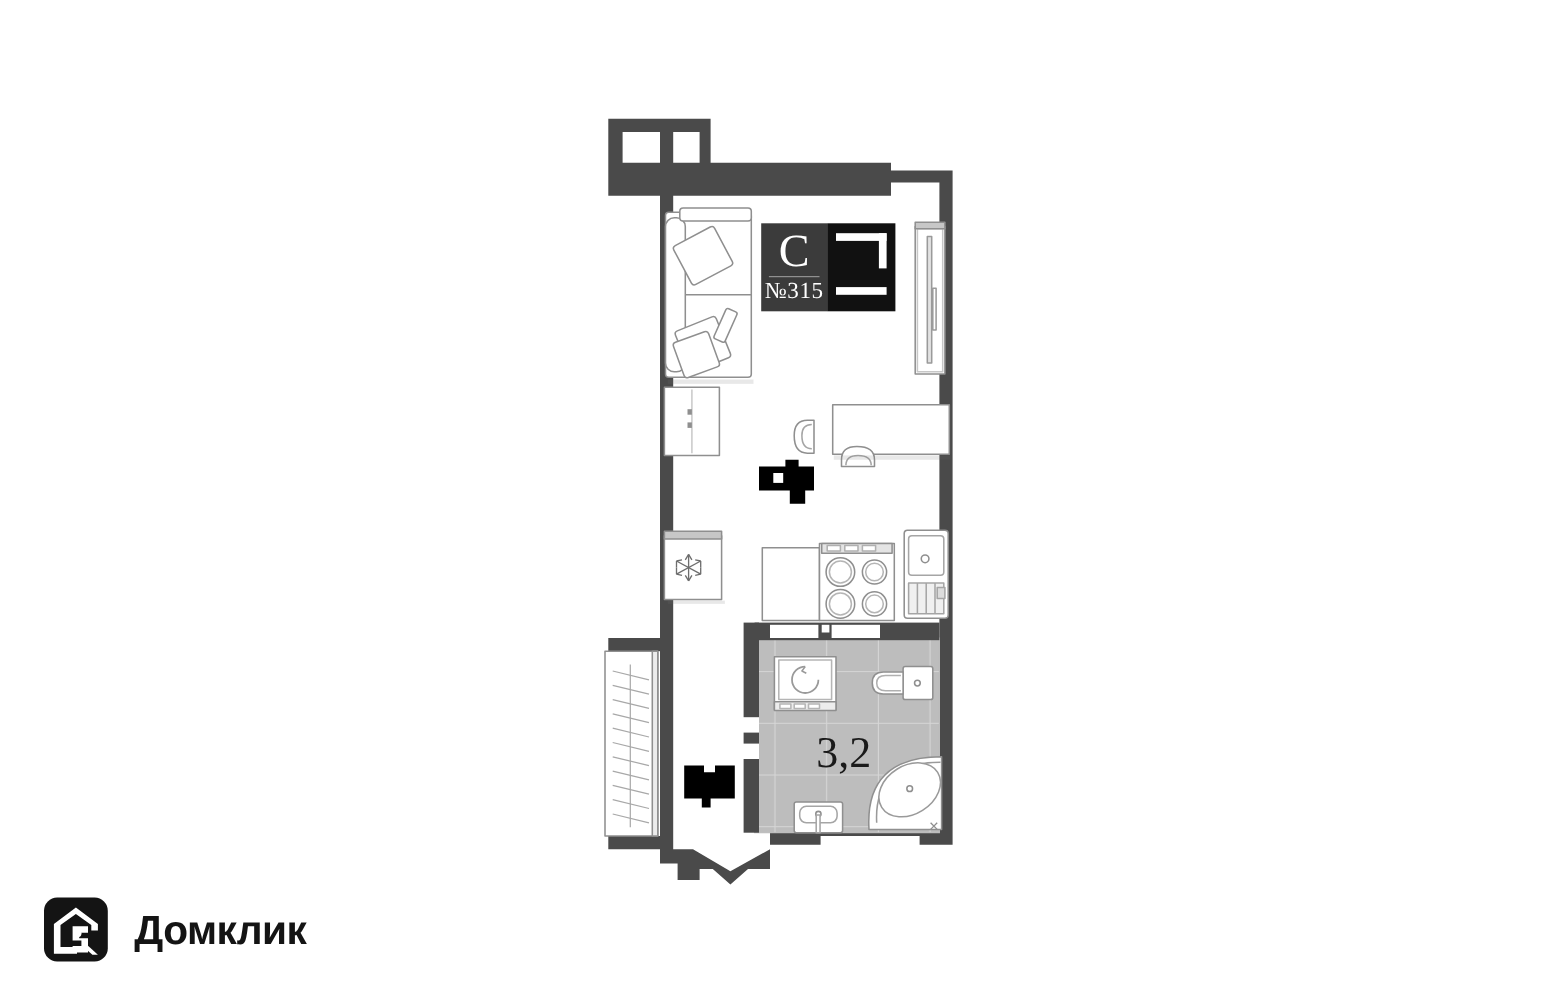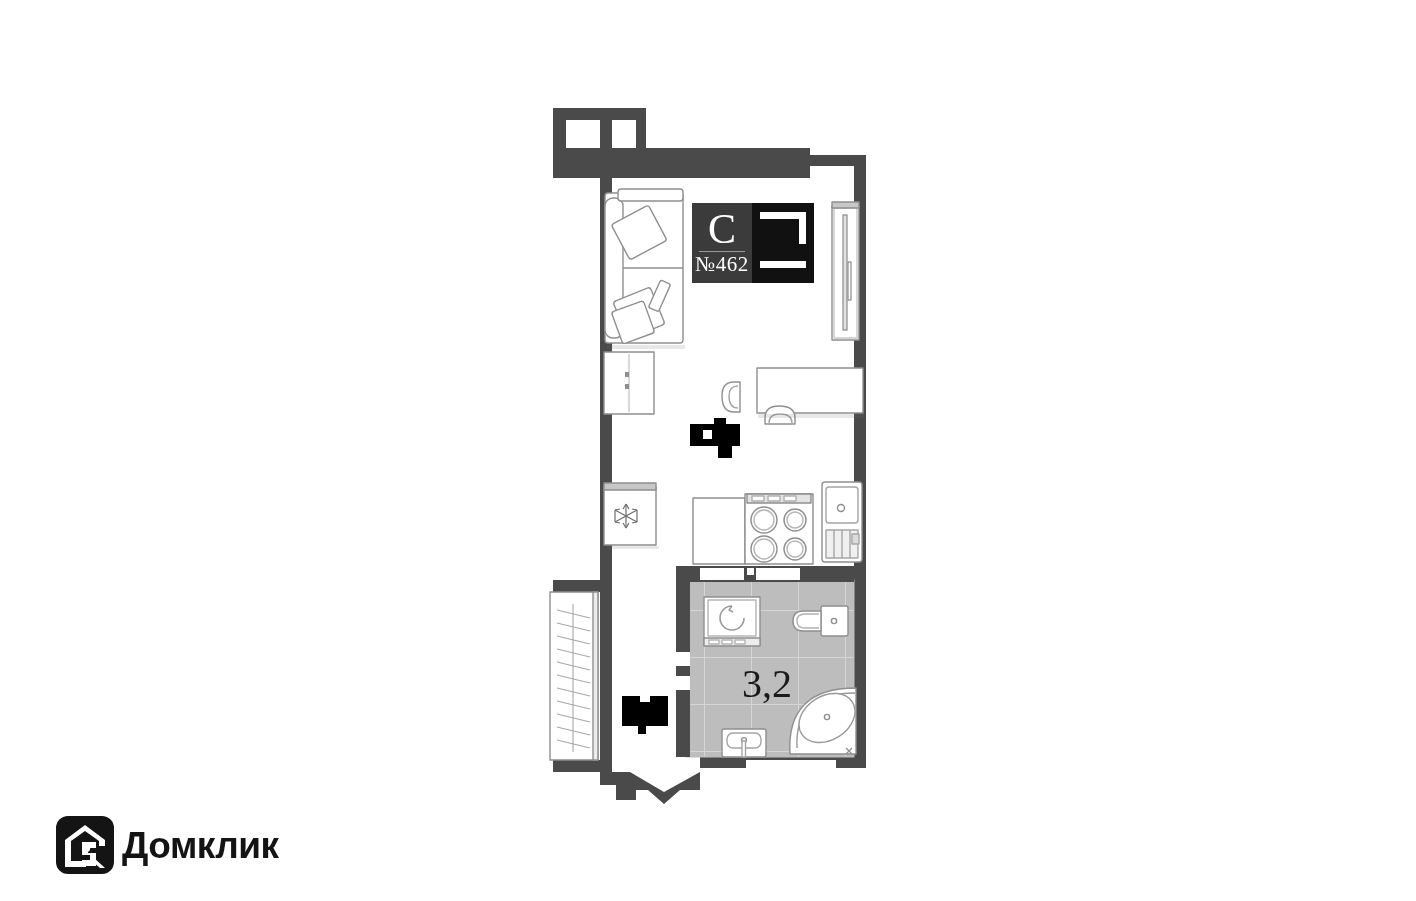--- a/index.html
+++ b/index.html
@@ -48,21 +48,21 @@
     font-family:"Liberation Serif", serif;
     font-size:40px;color:#1a1a1a;
     letter-spacing:0px;
     user-select:none;
     margin-left:16px;
   }
 
   
   .logo{
     position:absolute;left:40px;top:816px;
-    display:flex;align-items:center;gap:8px;margin-left:16px;
+    display:flex;align-items:center;gap:24px;
   }
   .logo-mark{
     width:58px;height:58px;border-radius:12px;background:#141414;
     position:relative;
   }
   .logo-text{
     font-family:"Liberation Sans", sans-serif;
     font-size:37px;font-weight:bold;color:#141414;
     letter-spacing:-0.5px;
     line-height:37px;
@@ -283,21 +283,21 @@
       <rect x="607" y="546" width="52" height="3"></rect>
       <rect x="758" y="414" width="106" height="4"></rect>
     </g>
 
   </svg>
 
   <div class="badge-wrap">
     <div class="badge-left">
       <span class="badge-letter">С</span>
       <span class="badge-sep"></span>
-      <span class="badge-num">№462</span>
+      <span class="badge-num">№315</span>
     </div>
     <div class="badge-right">
       <span class="mk" style="left:8px;top:9px;width:46px;height:7px;"></span>
       <span class="mk" style="left:47px;top:9px;width:7px;height:32px;"></span>
       <span class="mk" style="left:8px;top:58px;width:46px;height:7px;"></span>
     </div>
   </div>
 
   <div class="area-label">3,2</div>
 

